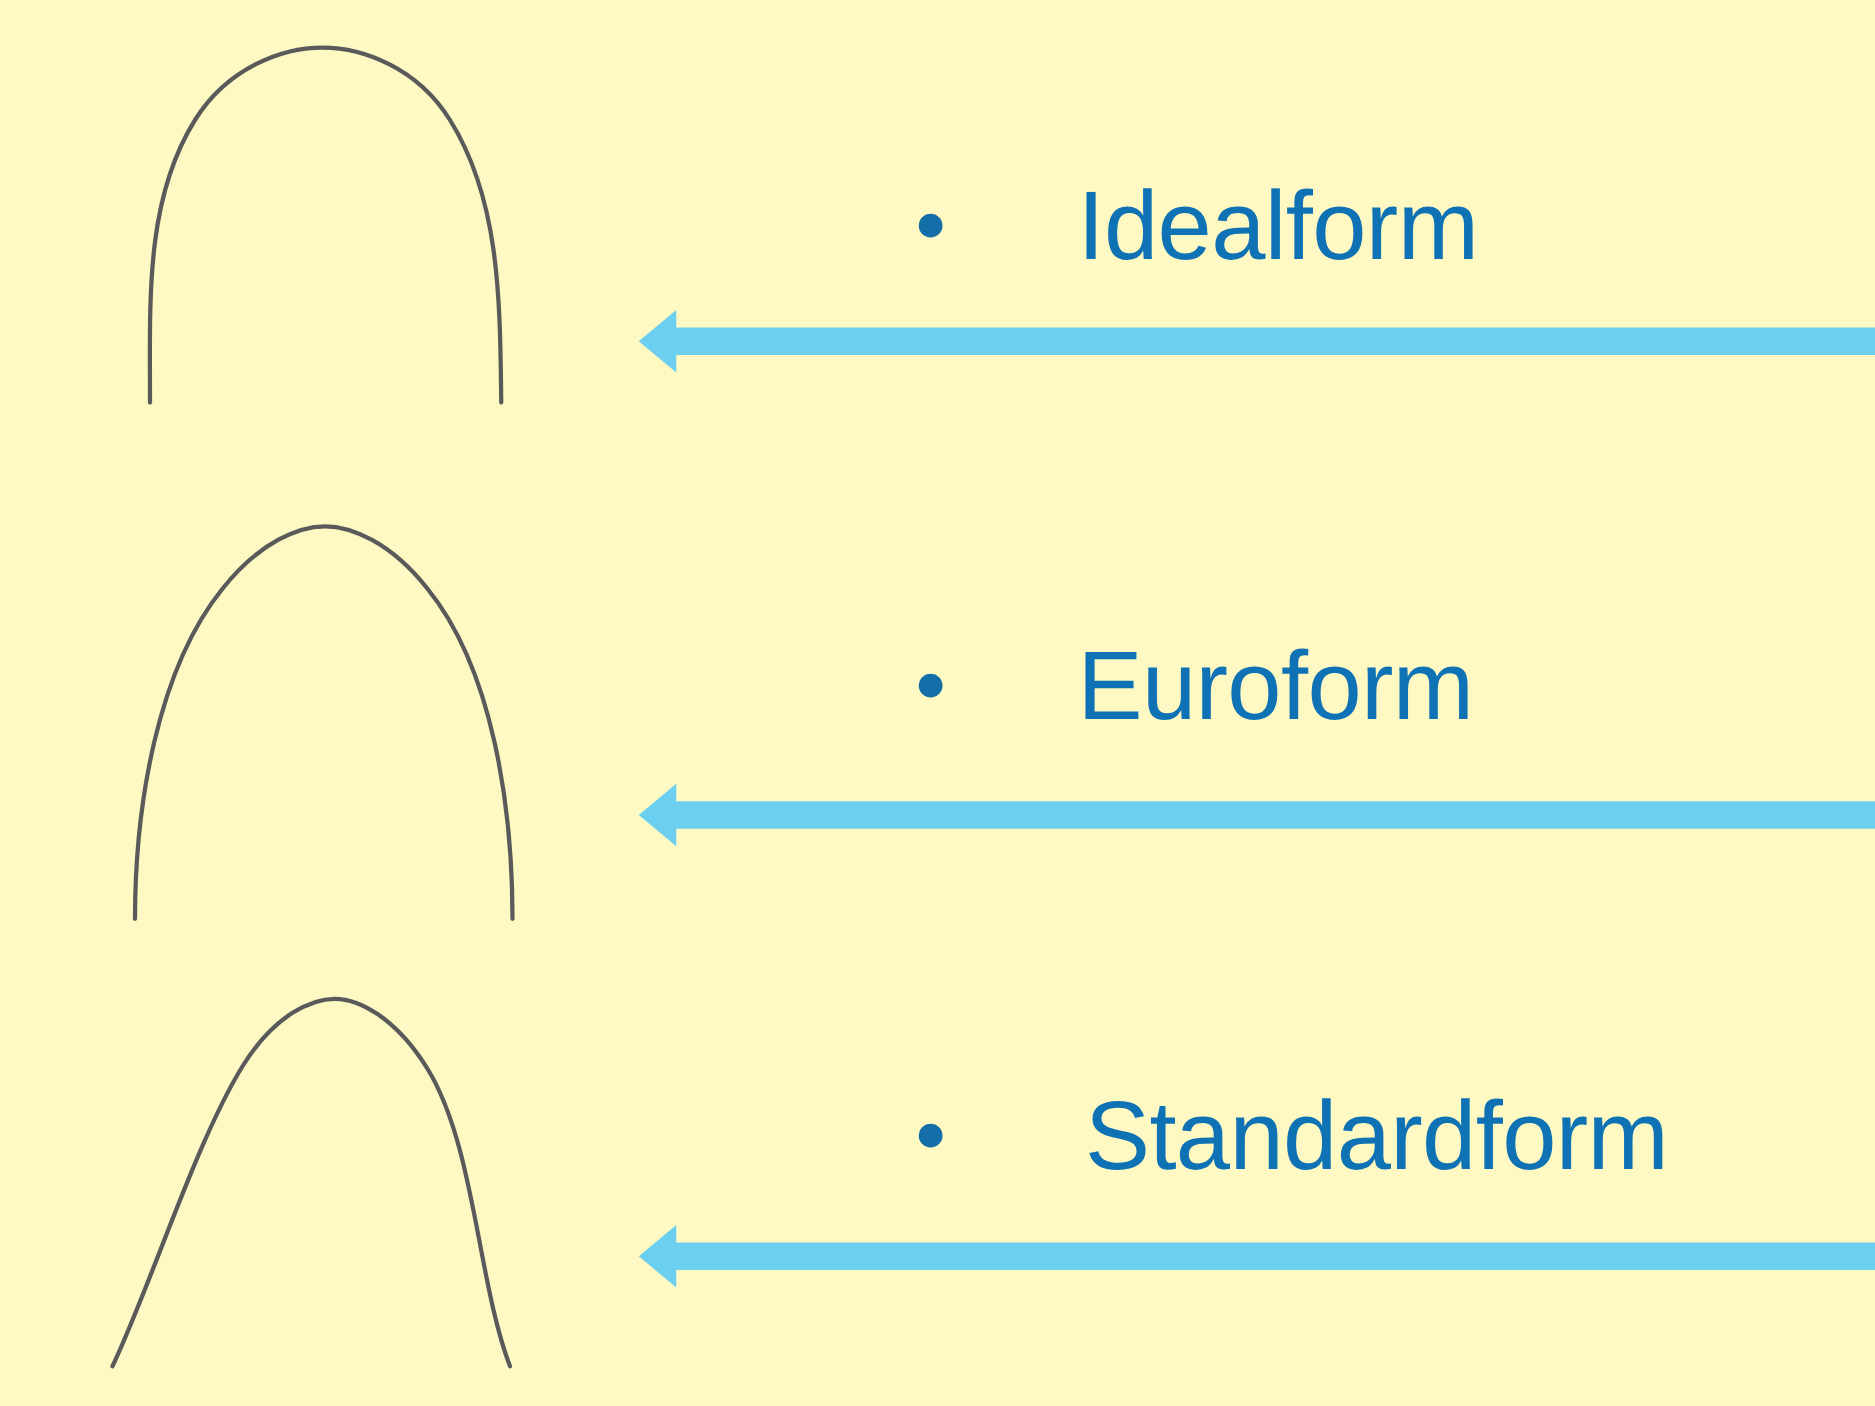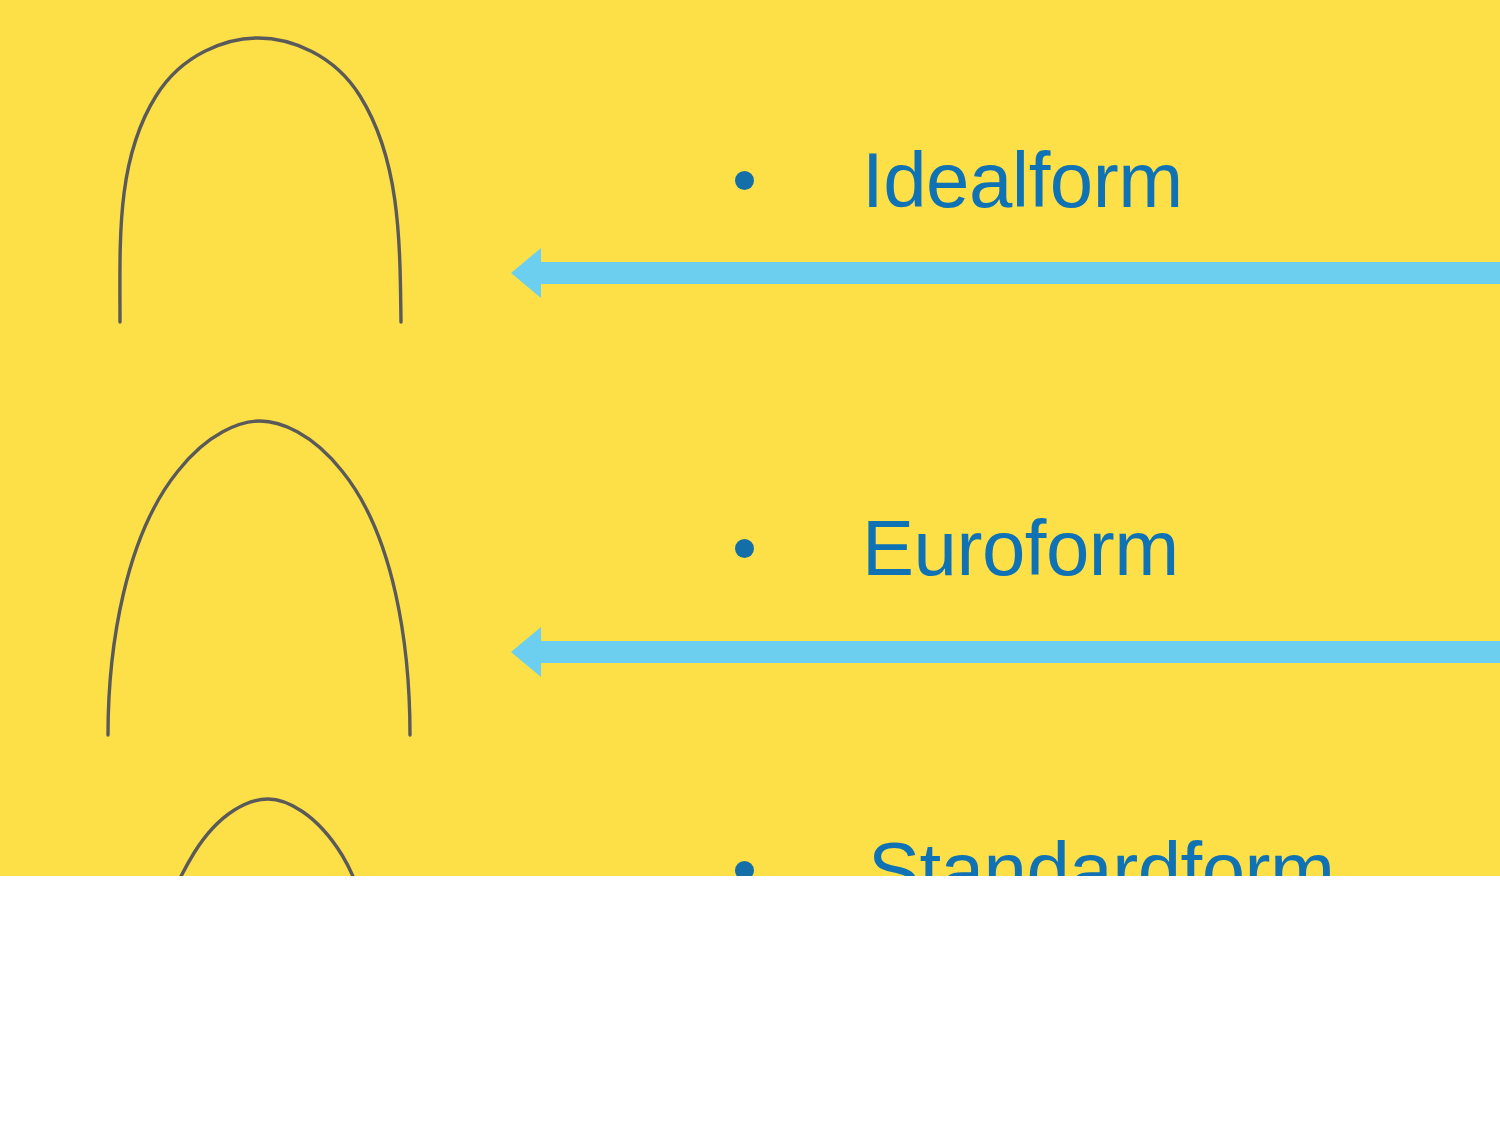--- a/index.html
+++ b/index.html
@@ -7,22 +7,22 @@
     margin: 0;
     padding: 0;
     background: #ffffff;
   }
   body {
     font-family: "Liberation Sans", sans-serif;
   }
   #slide {
     position: relative;
     width: 1500px;
-    height: 876px;
-    background: #fde047;
+    height: 1125px;
+    background: #fef9c3;
     overflow: hidden;
   }
 
   
   .arch-figure {
     position: absolute;
     left: 60px;
   }
   .arch-figure svg {
     display: block;
@@ -46,21 +46,21 @@
 
   
   .bullet-row {
     position: absolute;
     display: flex;
     align-items: center;
     white-space: nowrap;
   }
   #label-row-0 { left: 735px; top: 140px; }
   #label-row-1 { left: 735px; top: 508px; justify-content: center; }
-  #label-row-2 { left: 735px; top: 830px; }
+  #label-row-2 { left: 735px; top: 868px; }
 
   .bullet-dot {
     width: 19px;
     height: 19px;
     border-radius: 50%;
     background: #146EA8;
     flex: 0 0 auto;
     margin-right: 6px;
   }
   .bullet-text {

